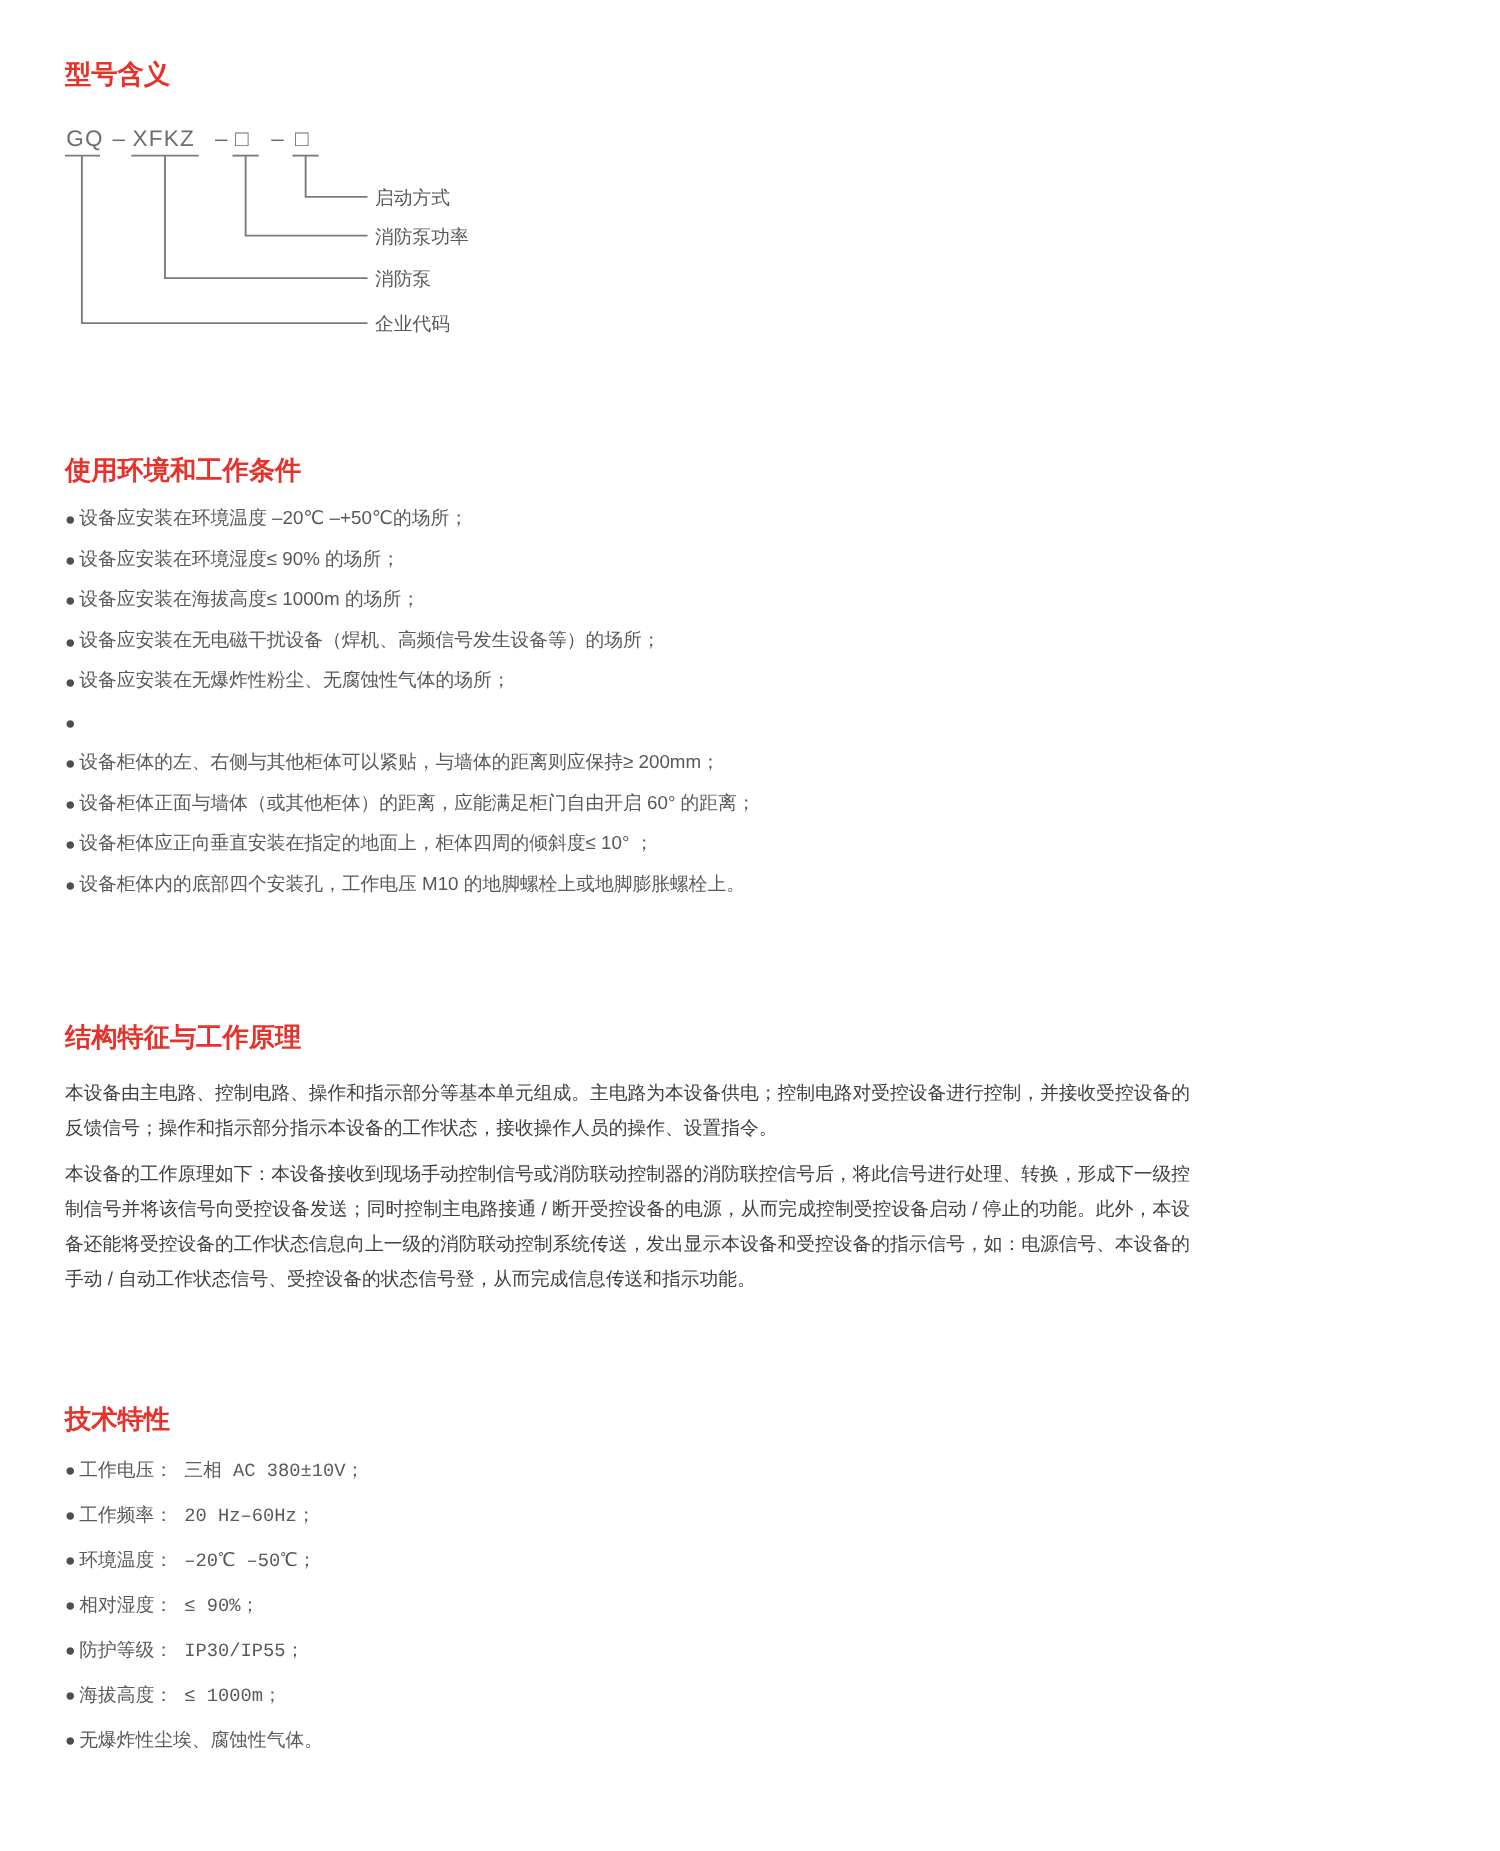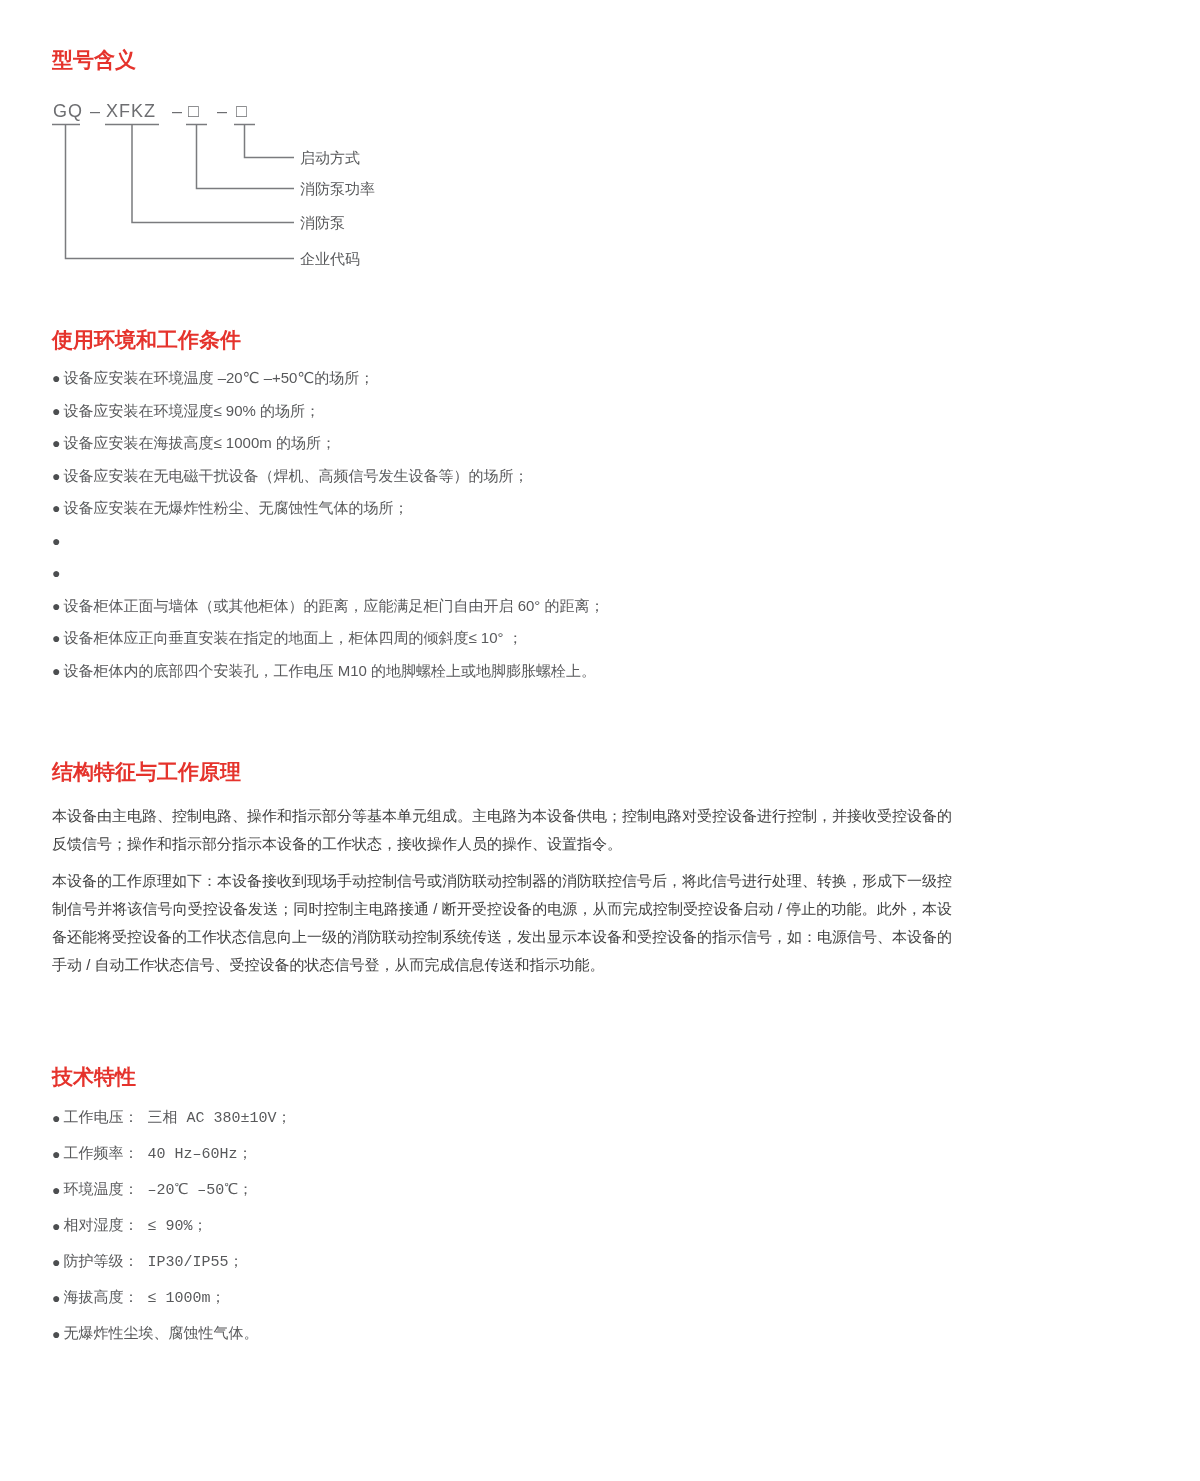--- a/index.html
+++ b/index.html
@@ -29,22 +29,22 @@
   .model-diagram .sep{
     font-family:"Liberation Sans","DejaVu Sans",sans-serif;
     font-size:18px; fill:#6d6e71;
   }
   .model-diagram .lbl{
     font-family:"Liberation Sans","DejaVu Sans",sans-serif;
     font-size:15px; fill:#58595b;
   }
   .model-diagram path{stroke:#7a7b7e;stroke-width:1.5;fill:none;}
   
-  .section-env{margin-top:55px;}
-  .section-structure{margin-top:81px;}
+  .section-env{margin-top:92px;}
+  .section-structure{margin-top:103px;}
   .section-tech{margin-top:88px;font-family:Liberation Mono, monospace;}
   
   .blist{list-style:none;margin:18px 0 0 0;padding:0;}
   .blist li{
     display:flex;align-items:flex-start;
     font-size:15px;line-height:16px;color:#58595b;
   }
   .env-list li{margin-bottom:16.5px;}
   .tech-list{margin-top:20px;}
   .tech-list li{margin-bottom:20px;}
@@ -115,20 +115,21 @@
         </li>
       <li>
           <span class="bullet">●</span>
           <span>设备应安装在无爆炸性粉尘、无腐蚀性气体的场所；</span>
         </li>
       <li>
           <span class="bullet">●</span>
         </li>
       <li>
           <span class="bullet">●</span>
+          <span>设备柜体的左、右侧与其他柜体可以紧贴，与墙体的距离则应保持≥ 200mm；</span>
         </li>
       <li>
           <span class="bullet">●</span>
           <span>设备柜体正面与墙体（或其他柜体）的距离，应能满足柜门自由开启 60° 的距离；</span>
         </li>
       <li>
           <span class="bullet">●</span>
           <span>设备柜体应正向垂直安装在指定的地面上，柜体四周的倾斜度≤ 10° ；</span>
         </li>
       <li>
@@ -146,21 +147,21 @@
 
   <section class="section-tech">
     <h2 class="heading">技术特性</h2>
     <ul class="blist tech-list">
       <li>
           <span class="bullet">●</span>
           <span>工作电压： 三相 AC 380±10V；</span>
         </li>
       <li>
           <span class="bullet">●</span>
-          <span>工作频率： 40 Hz–60Hz；</span>
+          <span>工作频率： 20 Hz–60Hz；</span>
         </li>
       <li>
           <span class="bullet">●</span>
           <span>环境温度： –20℃ –50℃；</span>
         </li>
       <li>
           <span class="bullet">●</span>
           <span>相对湿度： ≤ 90%；</span>
         </li>
       <li>

